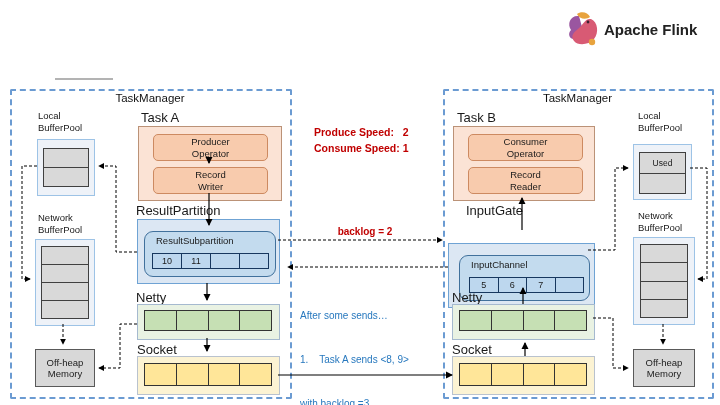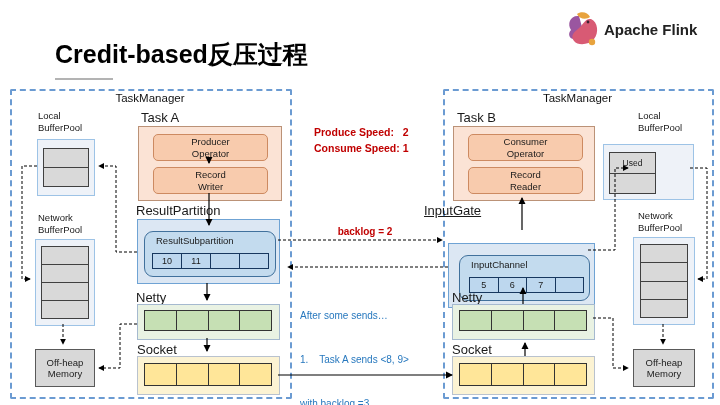--- a/index.html
+++ b/index.html
@@ -39,21 +39,20 @@
   .cap-lbl{font-size:13px;}
   #conn{position:absolute;left:0;top:0;pointer-events:none;z-index:6;}
   #page-title{font-size:25px;font-weight:bold;color:#000;}
   .brand{font-size:15px;font-weight:bold;color:#222;}
 </style>
 </head>
 <body>
 
 <div id="stage">
 
-  <div class="abs" id="page-title" style="left:55px;top:38px;">Credit-based反压过程</div>
   <div class="abs" style="left:55px;top:78px;width:58px;height:2px;background:#b3b3b3;"></div>
 
   <div class="abs" style="left:565px;top:9px;width:38px;height:40px;">
     <svg width="38" height="40" viewBox="0 0 38 40">
       <path d="M14 7 C5 6 2 15 6 21 C2 25 5 31 10 30 L17 18 Z" fill="#9a56a0"></path>
       <path d="M26 10 C33 13 34 24 29 30 C24 36 13 37 9 32 C5 27 9 23 13 20 C18 16 20 9 26 10 Z" fill="#d85a74"></path>
       <path d="M12 5 C16 2 23 3 25 8 C21 11 14 10 12 5 Z" fill="#e8a33d"></path>
       <circle cx="27" cy="33" r="3.2" fill="#e8a33d"></circle>
       <circle cx="23" cy="13" r="1.4" fill="#3a2030"></circle>
     </svg>
@@ -145,21 +144,21 @@
   <div class="abs tm-title" style="left:443px;top:92px;width:269px;">TaskManager</div>
 
   <div class="abs cap-lbl" style="left:457px;top:110px;">Task B</div>
   <div class="abs taskbox" style="left:453px;top:126px;width:140px;height:73px;">
     <div class="opbox prl" style="position:absolute;left:14px;top:7px;width:113px;height:25px;">Consumer
 Operator</div>
     <div class="opbox prl" style="position:absolute;left:14px;top:40px;width:113px;height:25px;">Record
 Reader</div>
   </div>
 
-  <div class="abs cap-lbl" style="left:424px;top:203px;text-decoration:underline;">InputGate</div>
+  <div class="abs cap-lbl" style="left:466px;top:203px;">InputGate</div>
   <div class="abs bluebox" style="left:448px;top:219px;width:145px;height:63px;margin-top:24px;">
     <div class="rnd" style="position:absolute;left:10px;top:11px;width:129px;height:44px;">
       <div class="cap">InputChannel</div>
       <div class="cells bcells" style="position:absolute;left:9px;top:21px;width:115px;height:16px;">
         <div>5</div>
         <div>6</div>
         <div>7</div>
         <div></div>
       </div>
     </div>
@@ -180,21 +179,21 @@
     <div class="cells ycells" style="position:absolute;left:6px;top:6px;width:128px;height:23px;">
       <div></div>
       <div></div>
       <div></div>
       <div></div>
     </div>
   </div>
 
   <div class="abs lbl prl" style="left:638px;top:110px;">Local
 BufferPool</div>
-  <div class="abs poolbox" style="left:603px;top:144px;width:57px;height:54px;padding-left:32px;">
+  <div class="abs poolbox" style="left:633px;top:144px;width:57px;height:54px;">
     <div class="gray" style="position:absolute;left:5px;top:7px;width:45px;height:40px;">
       <div>Used</div>
       <div></div>
     </div>
   </div>
 
   <div class="abs lbl prl" style="left:638px;top:210px;">Network
 BufferPool</div>
   <div class="abs poolbox" style="left:633px;top:237px;width:60px;height:86px;">
     <div class="gray" style="position:absolute;left:6px;top:6px;width:46px;height:72px;">

